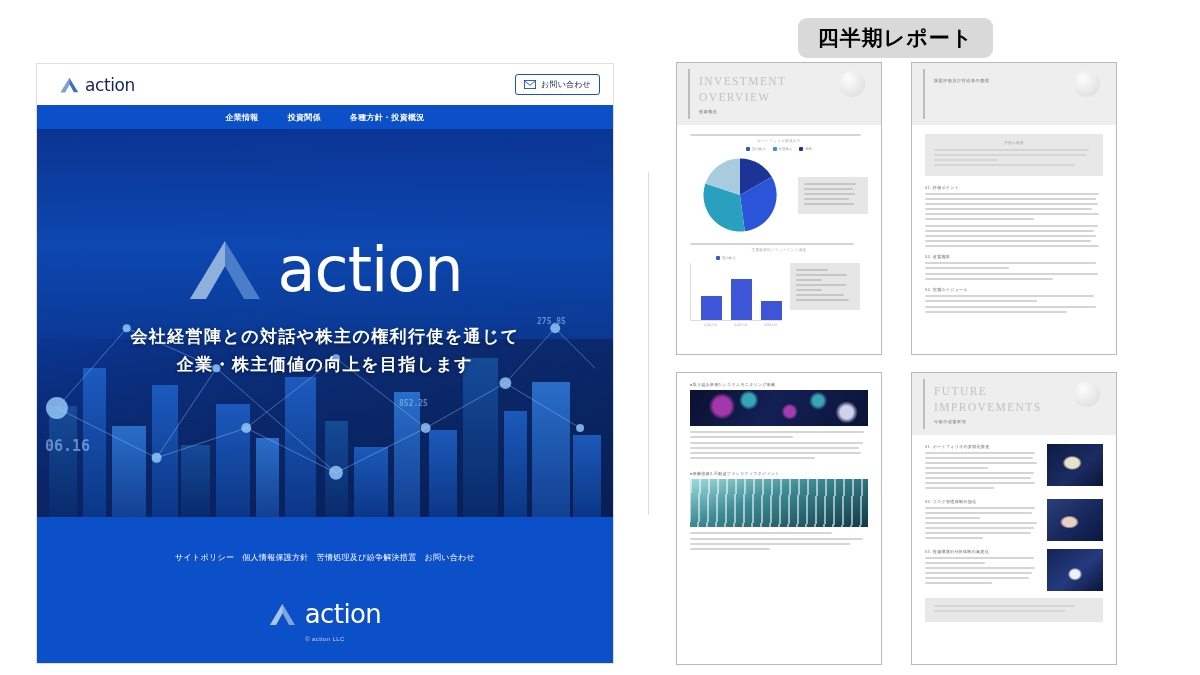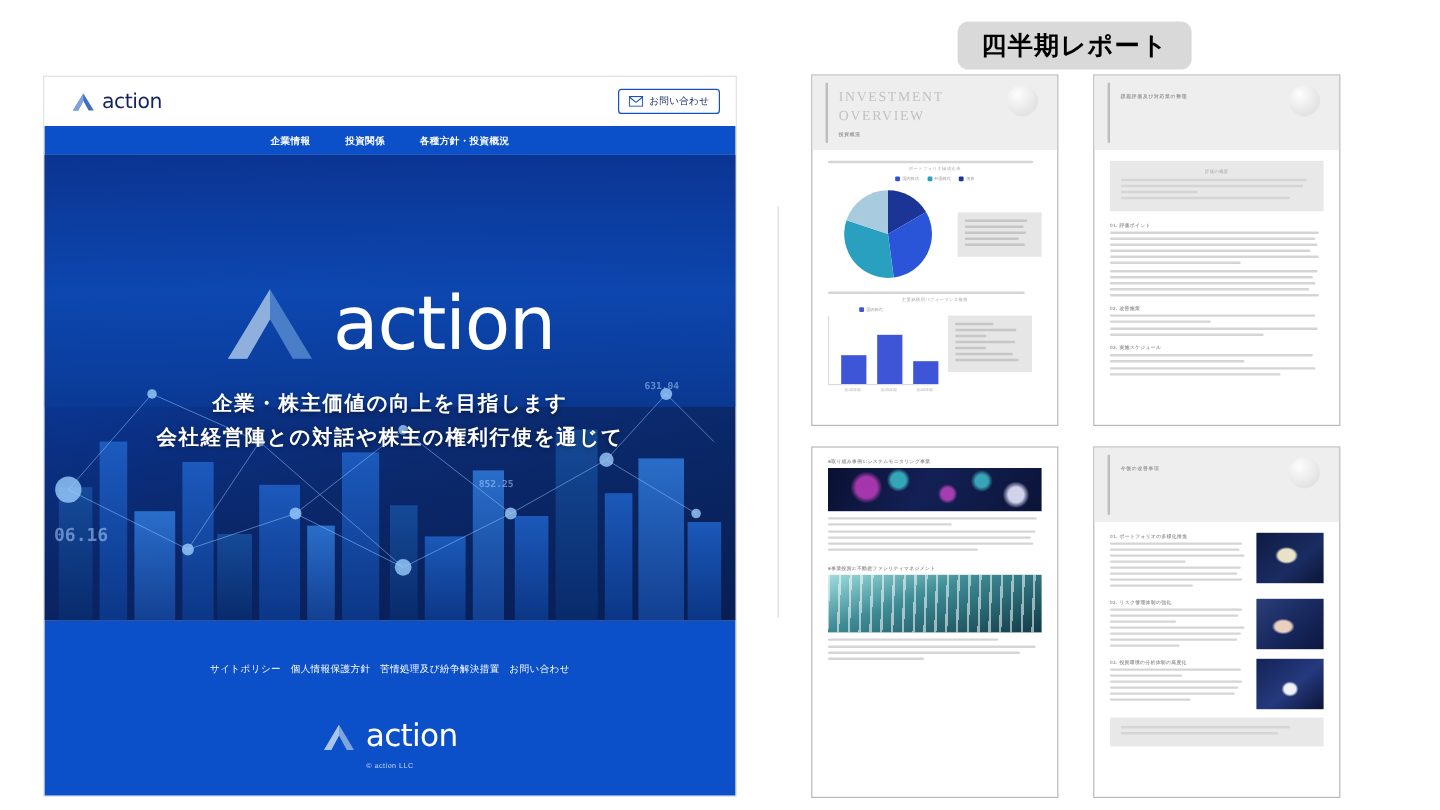--- a/index.html
+++ b/index.html
@@ -273,33 +273,33 @@
           <circle cx="90" cy="200" r="4"></circle>
           <circle cx="180" cy="240" r="4"></circle>
           <circle cx="300" cy="230" r="4"></circle>
           <circle cx="520" cy="200" r="5"></circle>
           <circle cx="545" cy="300" r="4"></circle>
         </g>
       </svg>
 
       <div class="ticker" style="left:8px; top:308px; font-size:15px;">06.16</div>
       <div class="ticker" style="left:362px; top:270px; font-size:8px;">852.25</div>
-      <div class="ticker" style="left:500px; top:188px; font-size:8px;">631.04</div>
+      <div class="ticker" style="left:500px; top:188px; font-size:8px;">275.85</div>
 
       <div class="hero-inner">
         <div class="hero-logo">
           <svg class="hero-mark" viewBox="0 0 74 62">
             <path d="M37 2 L72 60 L56 60 L37 27 L18 60 L2 60 Z" fill="#4a7ec9"></path>
             <path d="M37 2 L37 27 L18 60 L2 60 Z" fill="#8fb0dd"></path>
           </svg>
           <div class="hero-word">action</div>
         </div>
         <div class="hero-copy">
+          <div>会社経営陣との対話や株主の権利行使を通じて</div>
           <div>企業・株主価値の向上を目指します</div>
-          <div>会社経営陣との対話や株主の権利行使を通じて</div>
         </div>
       </div>
     </div>
 
     <div class="site-footer">
       <div class="footer-links">
         <span>サイトポリシー</span>
         <span>個人情報保護方針</span>
         <span>苦情処理及び紛争解決措置</span>
         <span>お問い合わせ</span>
@@ -444,20 +444,24 @@
         <div class="photo glass" style="height:48px"></div>
         <div class="ln" style="width:80%"></div>
         <div class="ln" style="width:97%; margin-top:4px"></div>
           <div class="ln" style="width:90%"></div>
         <div class="ln" style="width:45%"></div>
       </div>
     </div>
 
     <div class="page">
       <div class="page-head">
+        <div class="pg-title">
+          <div>FUTURE</div>
+          <div>IMPROVEMENTS</div>
+        </div>
         <div class="pg-sub">今後の改善事項</div>
       </div>
       <div class="page-body">
         <div class="sec-row">
           <div class="sec-txt">
             <div class="sec-hd">01. ポートフォリオの多様化推進</div>
             <div class="ln" style="width:96%"></div>
               <div class="ln" style="width:94%"></div>
             <div class="ln" style="width:97%"></div>
               <div class="ln" style="width:55%"></div>

